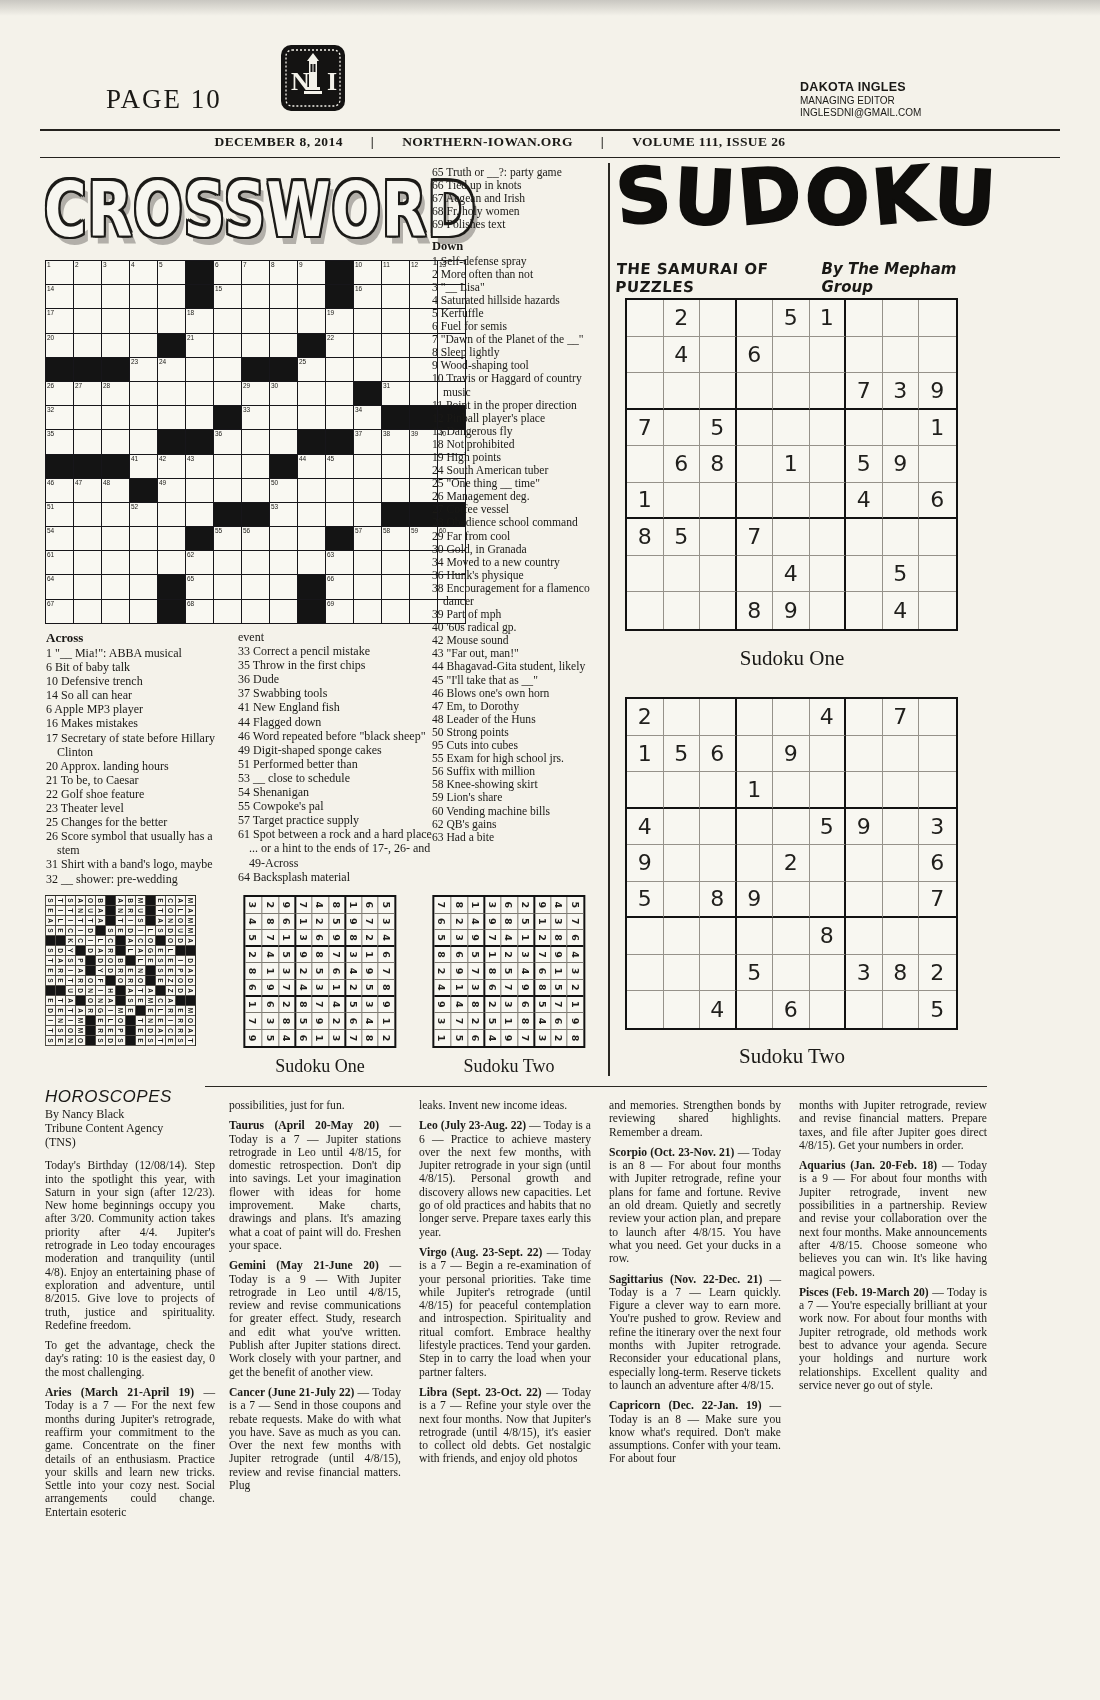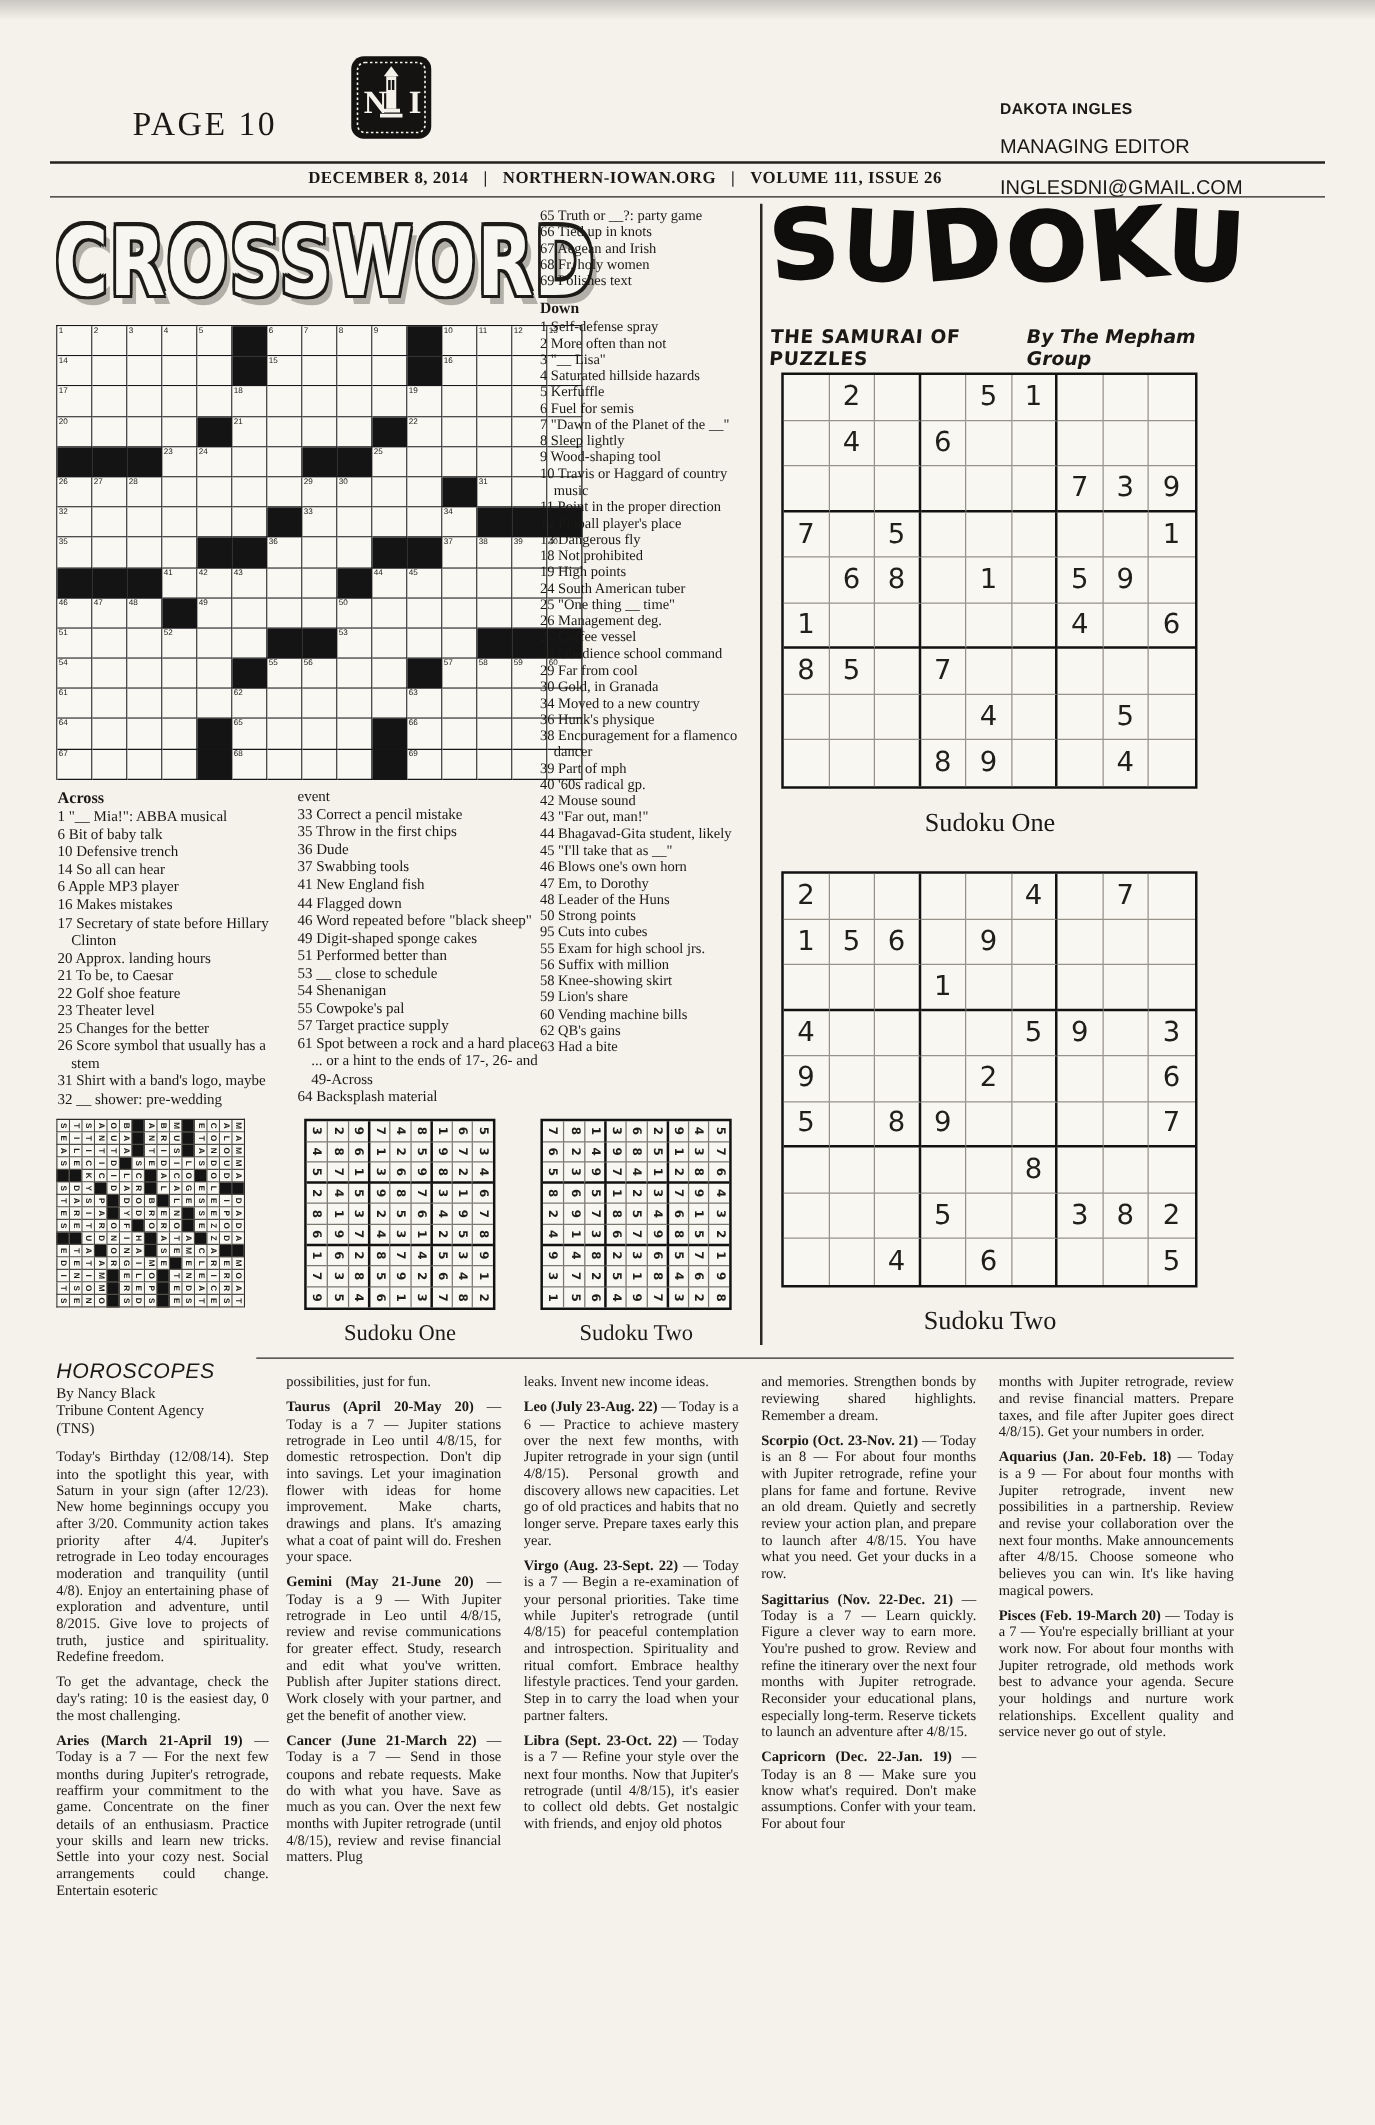--- a/index.html
+++ b/index.html
@@ -9,26 +9,26 @@
   .scan-top{position:absolute;top:0;left:0;width:100%;height:16px;
         background:linear-gradient(180deg,#c9c7c1,rgba(244,242,234,0));}
 
   
   .page-label{position:absolute;left:106px;top:84px;font-size:27px;letter-spacing:2px;}
   .logo{position:absolute;left:280px;top:44px;width:66px;height:68px;}
   .masthead{position:absolute;left:356px;top:42px;font-size:62px;line-height:1;
         font-variant:small-caps;font-weight:600;letter-spacing:1px;}
   .editor{position:absolute;left:800px;top:80px;font-family:"Liberation Sans",sans-serif;}
   .ed-name{font-size:12.5px;font-weight:bold;letter-spacing:.3px;}
-  .ed-role,.ed-mail{font-size:16px;margin-top:15px;}
+  .ed-role,.ed-mail{font-size:10px;margin-top:1px;}
   .rule{position:absolute;left:40px;width:1020px;background:#24221e;}
   .r1{top:129px;height:2px;}
   .r2{top:157px;height:1px;}
   .dateline{position:absolute;left:150px;top:134px;width:700px;display:flex;
-        justify-content:center;gap:12px;font-size:13.5px;font-weight:bold;letter-spacing:.4px;}
+        justify-content:center;gap:28px;font-size:13.5px;font-weight:bold;letter-spacing:.4px;}
 
   
   .xw-title{position:absolute;left:44px;top:172px;font-family:"DejaVu Sans",sans-serif;
         font-weight:800;font-size:58px;line-height:1;color:#f7f6f0;letter-spacing:1px;
         transform:scaleY(1.3);transform-origin:0 0;
         text-shadow:-2px -2px 0 #1c1b18,2px -2px 0 #1c1b18,-2px 2px 0 #1c1b18,2px 2px 0 #1c1b18,
                     -2px 0 0 #1c1b18,2px 0 0 #1c1b18,0 -2px 0 #1c1b18,0 2px 0 #1c1b18,
                     5px 6px 0 rgba(55,52,48,.35);}
   .xw-grid{position:absolute;left:45px;top:260px;display:grid;
         grid-template-columns:repeat(15,28px);grid-auto-rows:24.2px;
@@ -1187,21 +1187,21 @@
     <div id="hc1">
         <p class="hpara">Today's Birthday (12/08/14). Step into the spotlight this year, with Saturn in your sign (after 12/23). New home beginnings occupy you after 3/20. Community action takes priority after 4/4. Jupiter's retrograde in Leo today encourages moderation and tranquility (until 4/8). Enjoy an entertaining phase of exploration and adventure, until 8/2015. Give love to projects of truth, justice and spirituality. Redefine freedom.</p>
         <p class="hpara">To get the advantage, check the day's rating: 10 is the easiest day, 0 the most challenging.</p>
         <p class="hpara"><b>Aries (March 21-April 19) </b>— Today is a 7 — For the next few months during Jupiter's retrograde, reaffirm your commitment to the game. Concentrate on the finer details of an enthusiasm. Practice your skills and learn new tricks. Settle into your cozy nest. Social arrangements could change. Entertain esoteric</p>
       </div>
   </div>
   <div class="hcol h2" id="hc2">
       <p class="hpara">possibilities, just for fun.</p>
       <p class="hpara"><b>Taurus (April 20-May 20) </b>— Today is a 7 — Jupiter stations retrograde in Leo until 4/8/15, for domestic retrospection. Don't dip into savings. Let your imagination flower with ideas for home improvement. Make charts, drawings and plans. It's amazing what a coat of paint will do. Freshen your space.</p>
       <p class="hpara"><b>Gemini (May 21-June 20) </b>— Today is a 9 — With Jupiter retrograde in Leo until 4/8/15, review and revise communications for greater effect. Study, research and edit what you've written. Publish after Jupiter stations direct. Work closely with your partner, and get the benefit of another view.</p>
-      <p class="hpara"><b>Cancer (June 21-March 22) </b>— Today is a 7 — Send in those coupons and rebate requests. Make do with what you have. Save as much as you can. Over the next few months with Jupiter retrograde (until 4/8/15), review and revise financial matters. Plug</p>
+      <p class="hpara"><b>Cancer (June 21-July 22) </b>— Today is a 7 — Send in those coupons and rebate requests. Make do with what you have. Save as much as you can. Over the next few months with Jupiter retrograde (until 4/8/15), review and revise financial matters. Plug</p>
     </div>
   <div class="hcol h3" id="hc3">
       <p class="hpara">leaks. Invent new income ideas.</p>
       <p class="hpara"><b>Leo (July 23-Aug. 22) </b>— Today is a 6 — Practice to achieve mastery over the next few months, with Jupiter retrograde in your sign (until 4/8/15). Personal growth and discovery allows new capacities. Let go of old practices and habits that no longer serve. Prepare taxes early this year.</p>
       <p class="hpara"><b>Virgo (Aug. 23-Sept. 22) </b>— Today is a 7 — Begin a re-examination of your personal priorities. Take time while Jupiter's retrograde (until 4/8/15) for peaceful contemplation and introspection. Spirituality and ritual comfort. Embrace healthy lifestyle practices. Tend your garden. Step in to carry the load when your partner falters.</p>
       <p class="hpara"><b>Libra (Sept. 23-Oct. 22) </b>— Today is a 7 — Refine your style over the next four months. Now that Jupiter's retrograde (until 4/8/15), it's easier to collect old debts. Get nostalgic with friends, and enjoy old photos</p>
     </div>
   <div class="hcol h4" id="hc4">
       <p class="hpara">and memories. Strengthen bonds by reviewing shared highlights. Remember a dream.</p>
       <p class="hpara"><b>Scorpio (Oct. 23-Nov. 21) </b>— Today is an 8 — For about four months with Jupiter retrograde, refine your plans for fame and fortune. Revive an old dream. Quietly and secretly review your action plan, and prepare to launch after 4/8/15. You have what you need. Get your ducks in a row.</p>

